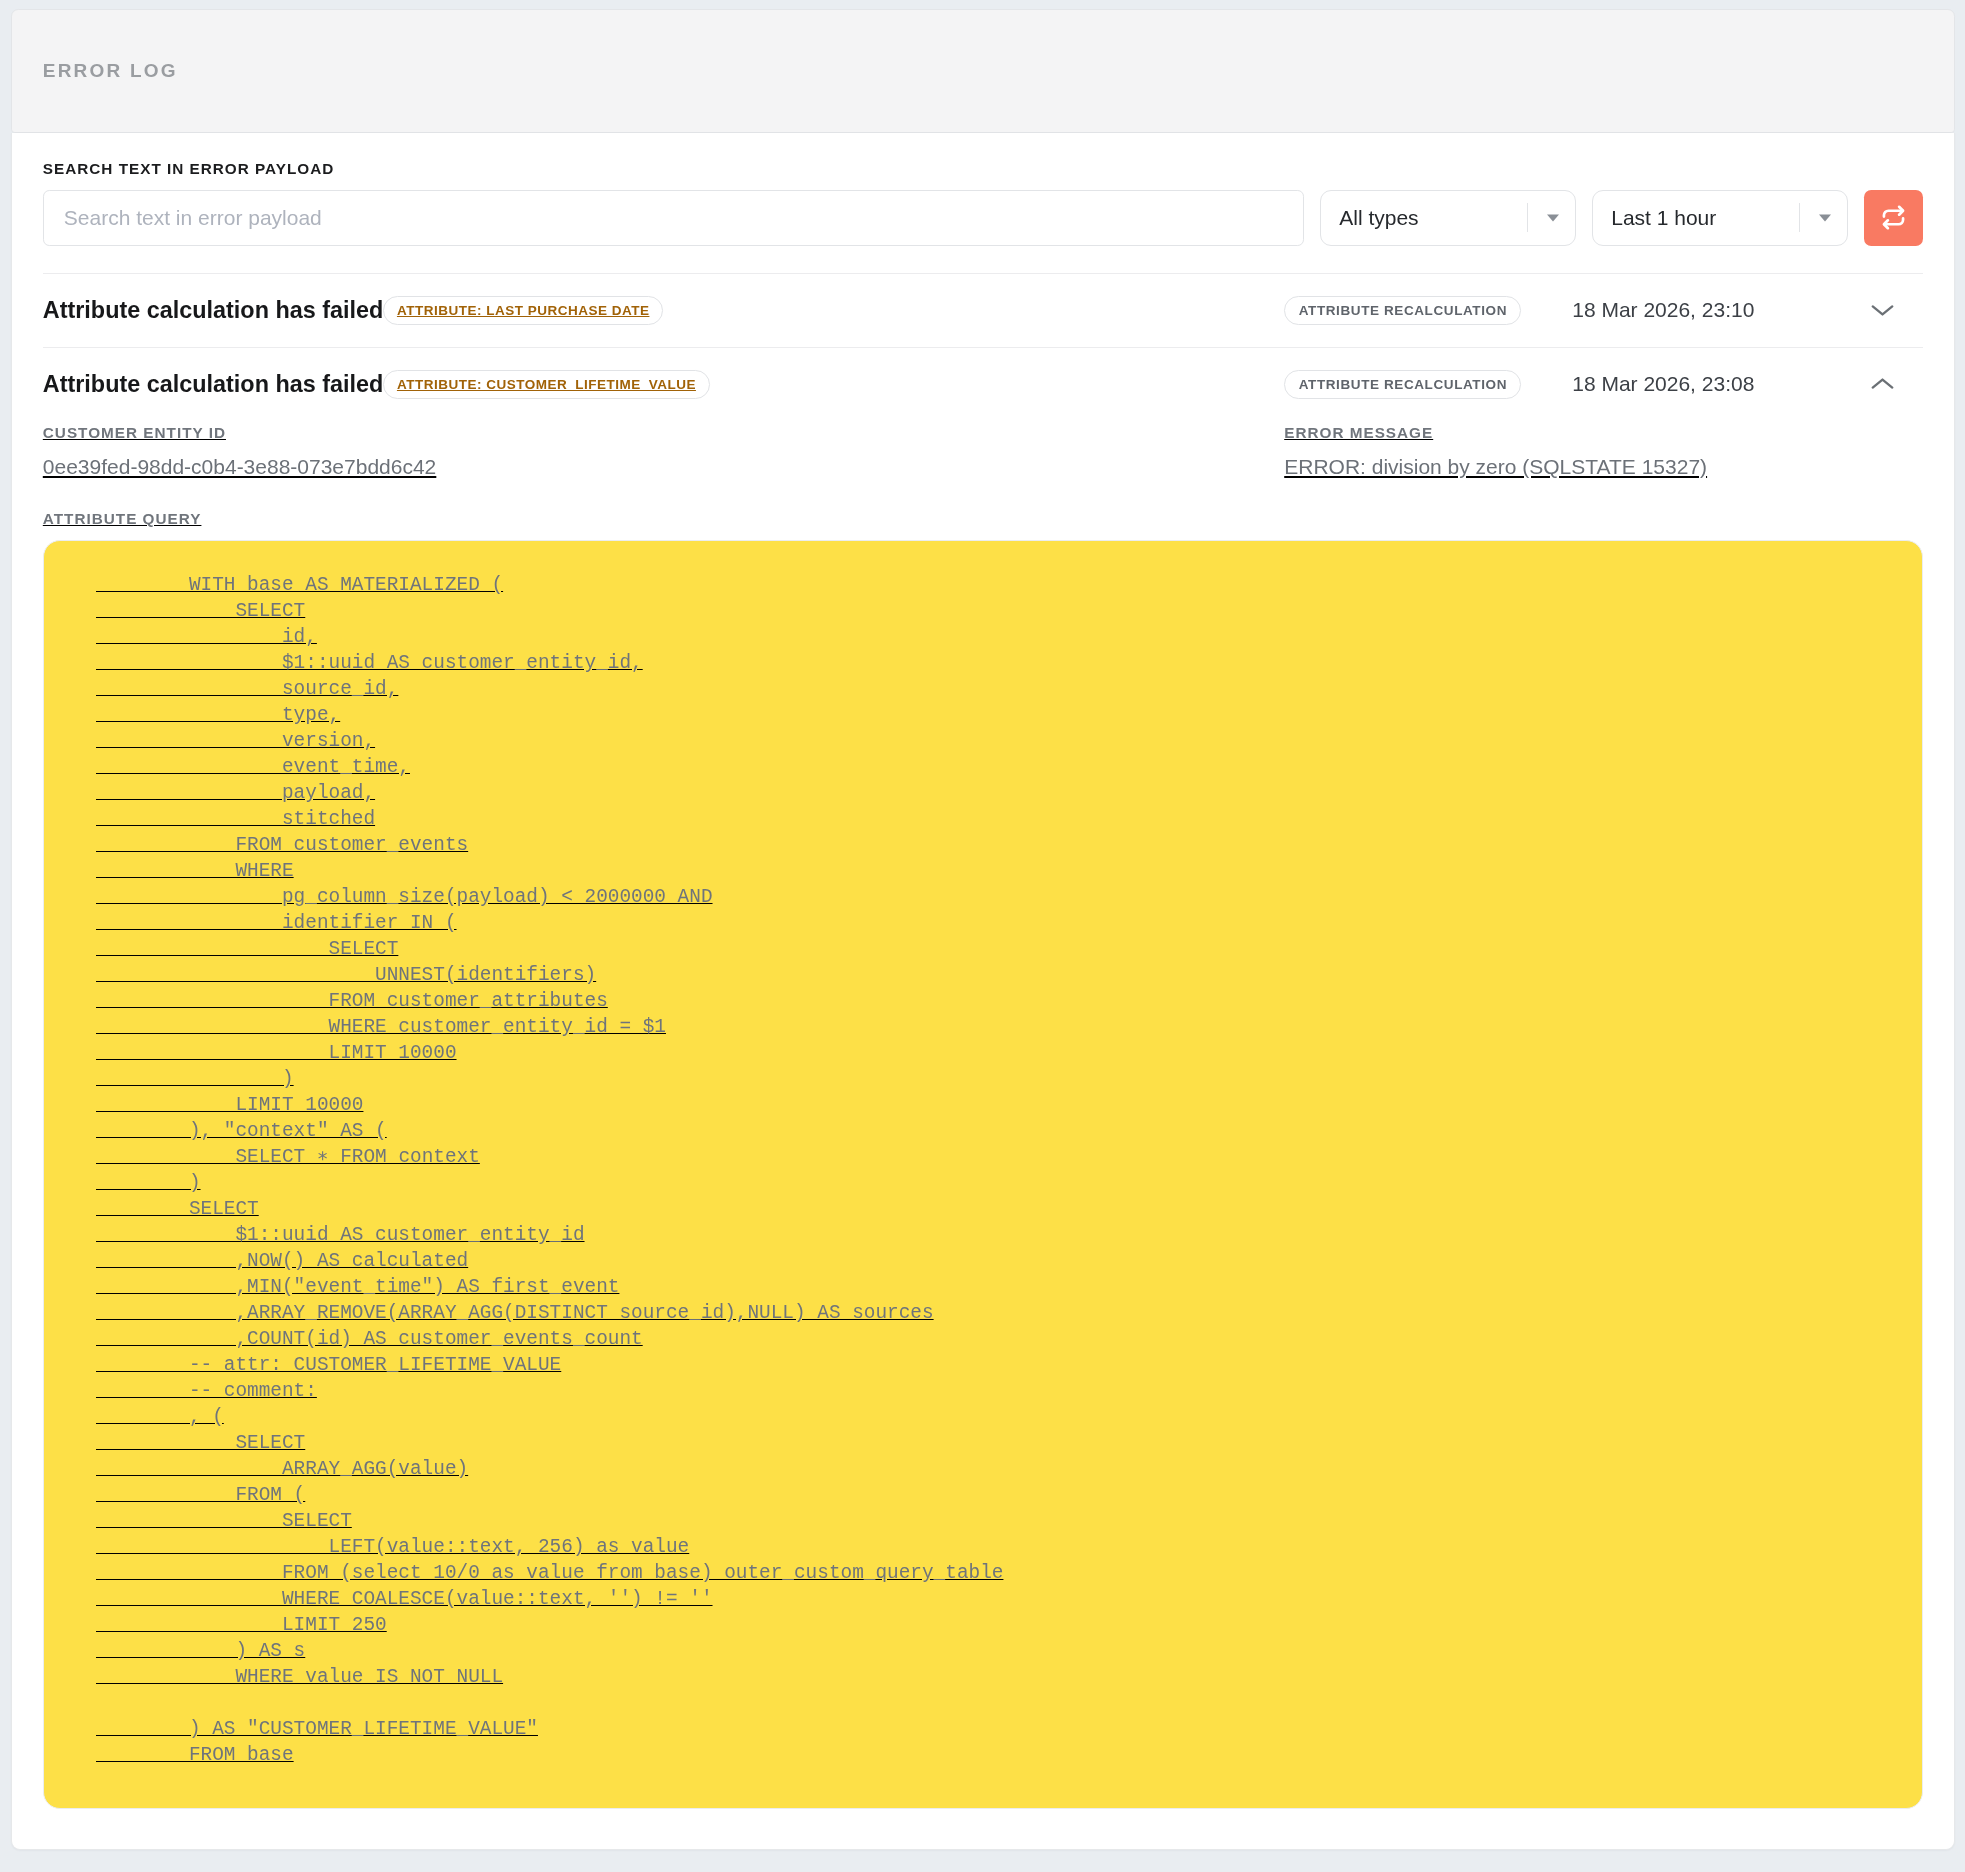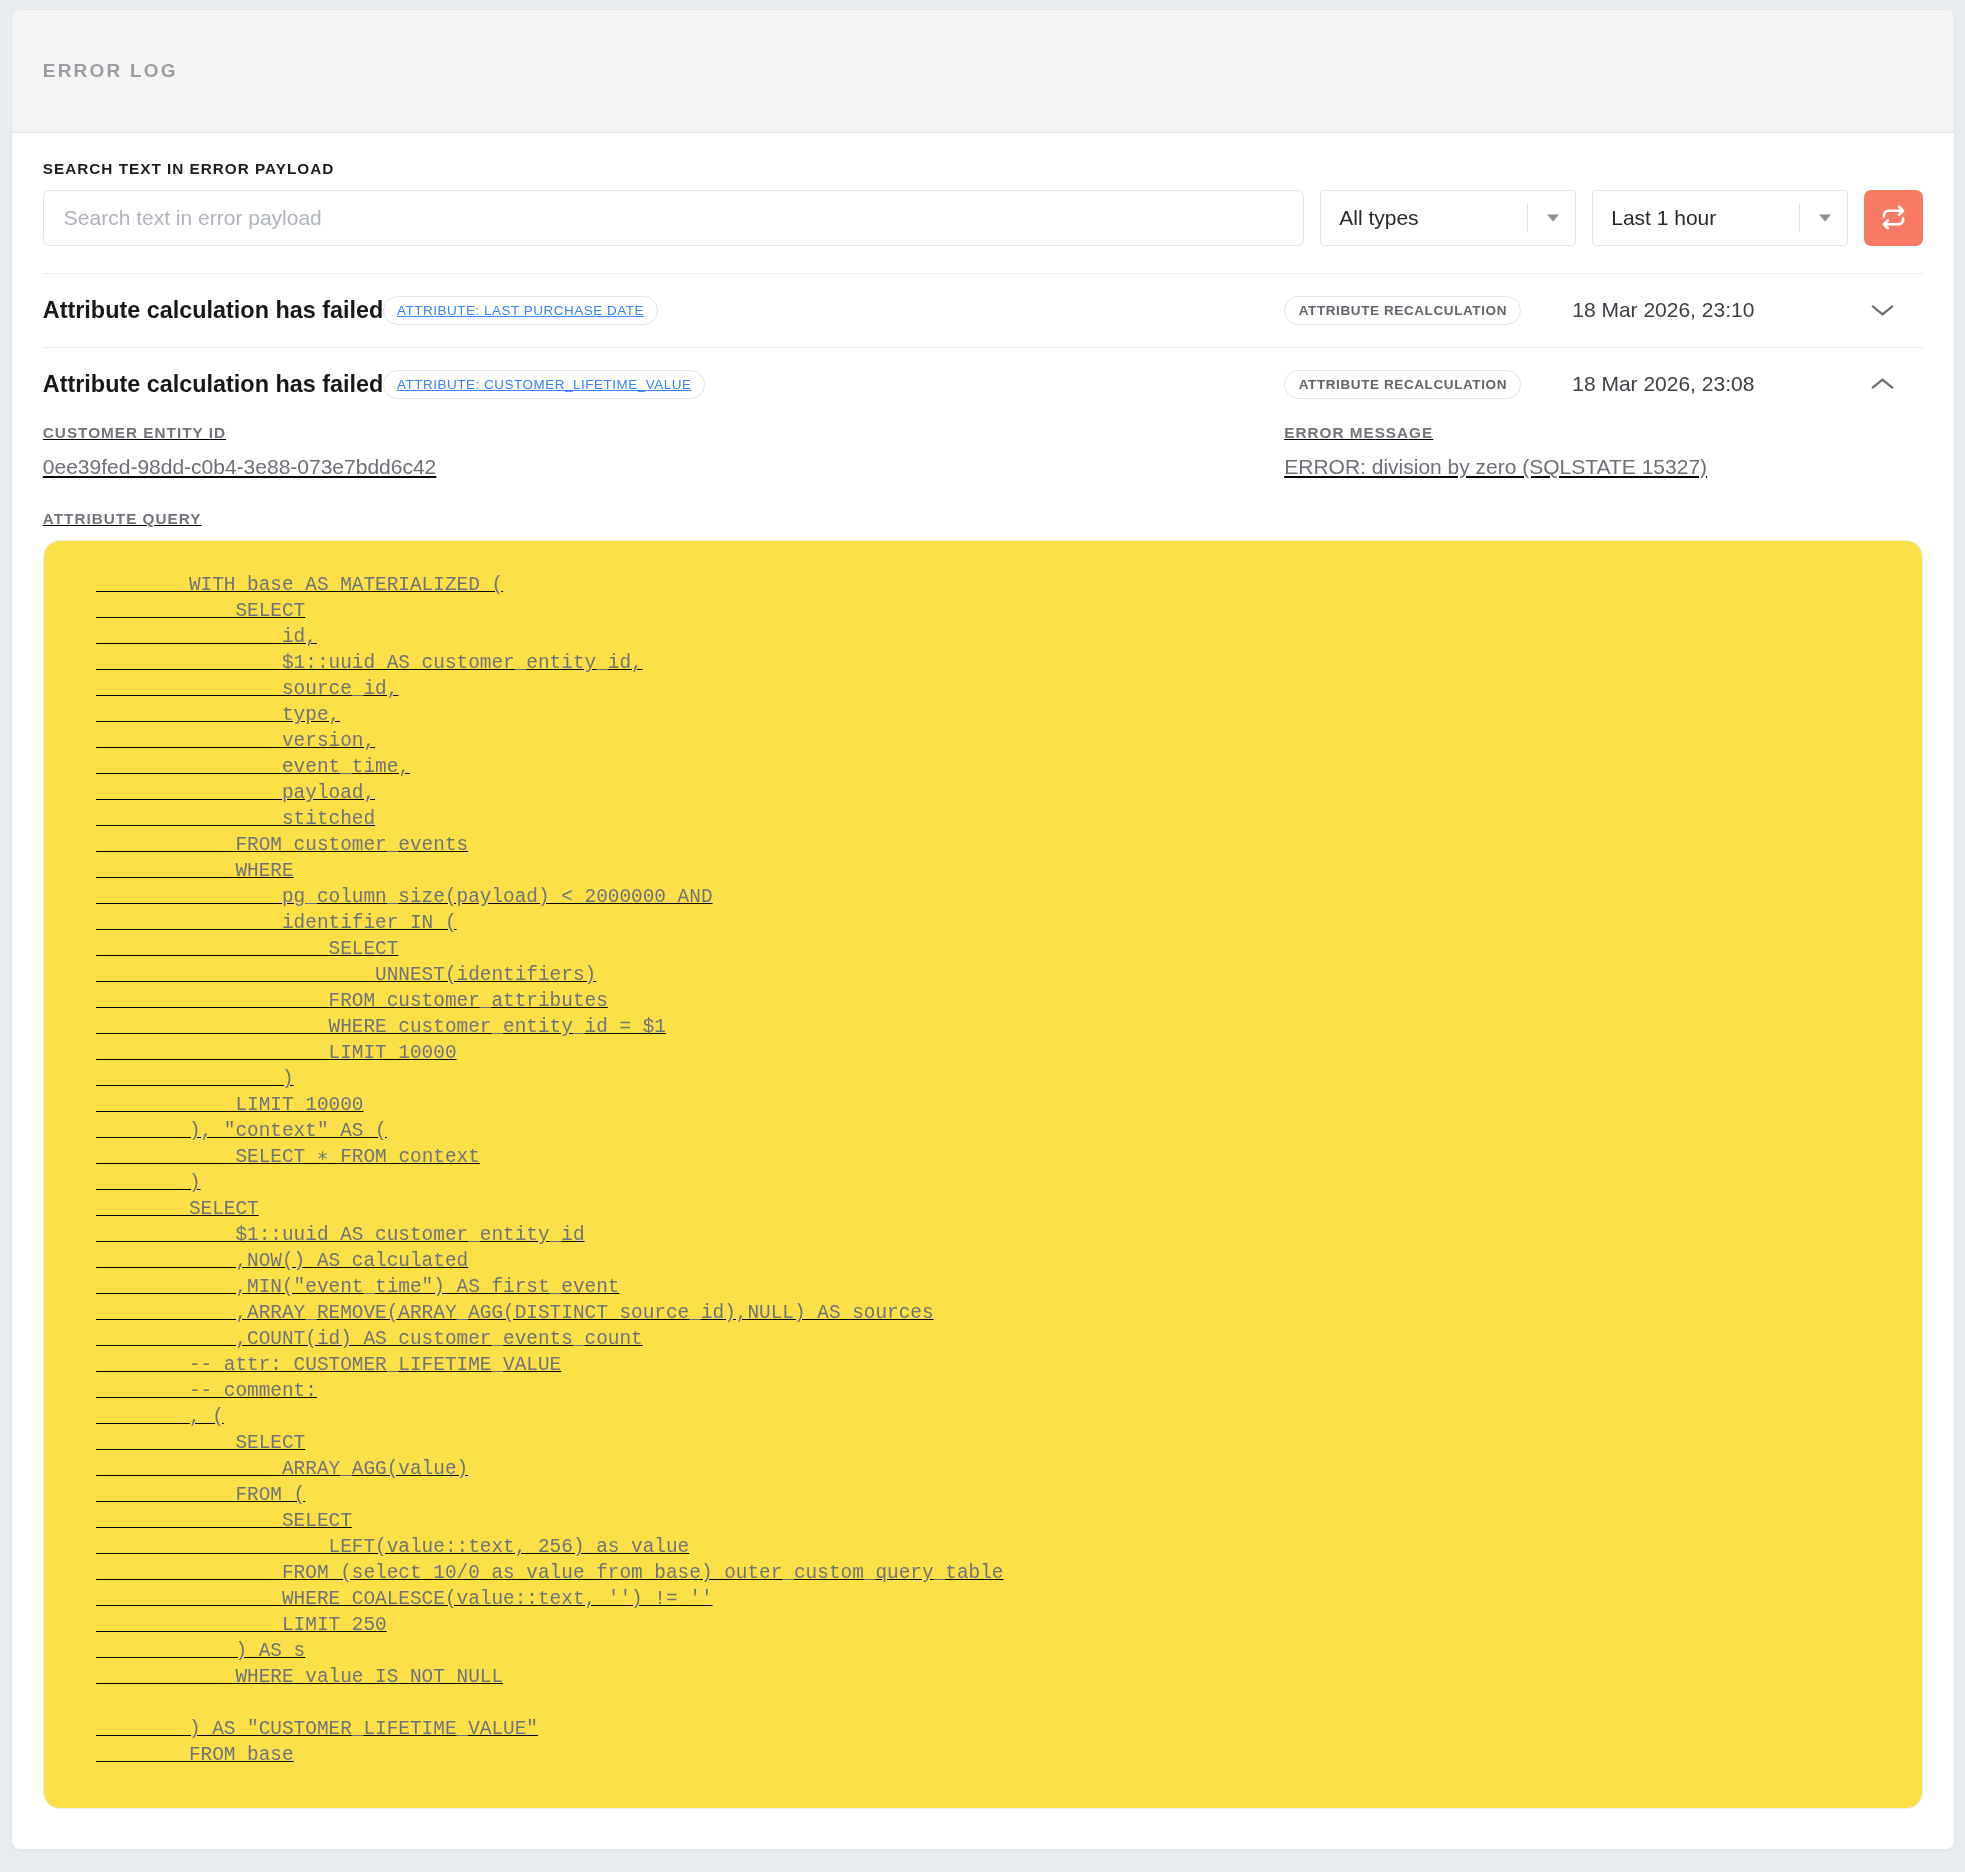--- a/index.html
+++ b/index.html
@@ -68,21 +68,21 @@
     padding: 0 20px;
     outline: none;
   }
   .search-input::placeholder { color: #aeb3bd; }
 
   .select {
     position: relative;
     width: 256px;
     height: 56px;
     border: 0.9px solid #e2e4e7;
-    border-radius: 4px;
+    border-radius: 11px;
     background: #fff;
     display: flex;
     align-items: center;
     padding: 0 18px;
     cursor: pointer;
   }
   .select-value { font-size: 21px; color: #26292d; }
   .select-divider {
     position: absolute;
     right: 47px;
@@ -148,23 +148,23 @@
     font-size: 23.4px;
     font-weight: bold;
     color: #17181a;
   }
   .attr-badge {
     display: inline-block;
     border: 0.9px solid #e1e3e6;
     border-radius: 14.4px;
     padding: 6.3px 12.6px 5.4px 12.6px;
     font-size: 13.5px;
-    font-weight: normal;
+    font-weight: bold;
     letter-spacing: 0.5px;
-    color: #3b82f6;
+    color: #a16207;
     text-transform: uppercase;
     text-decoration: underline;
     text-align: center;
   }
   .type-badge {
     display: inline-block;
     border: 0.9px solid #e1e3e6;
     border-radius: 14.4px;
     padding: 6.3px 13.5px 5.4px 13.5px;
     font-size: 13.5px;

